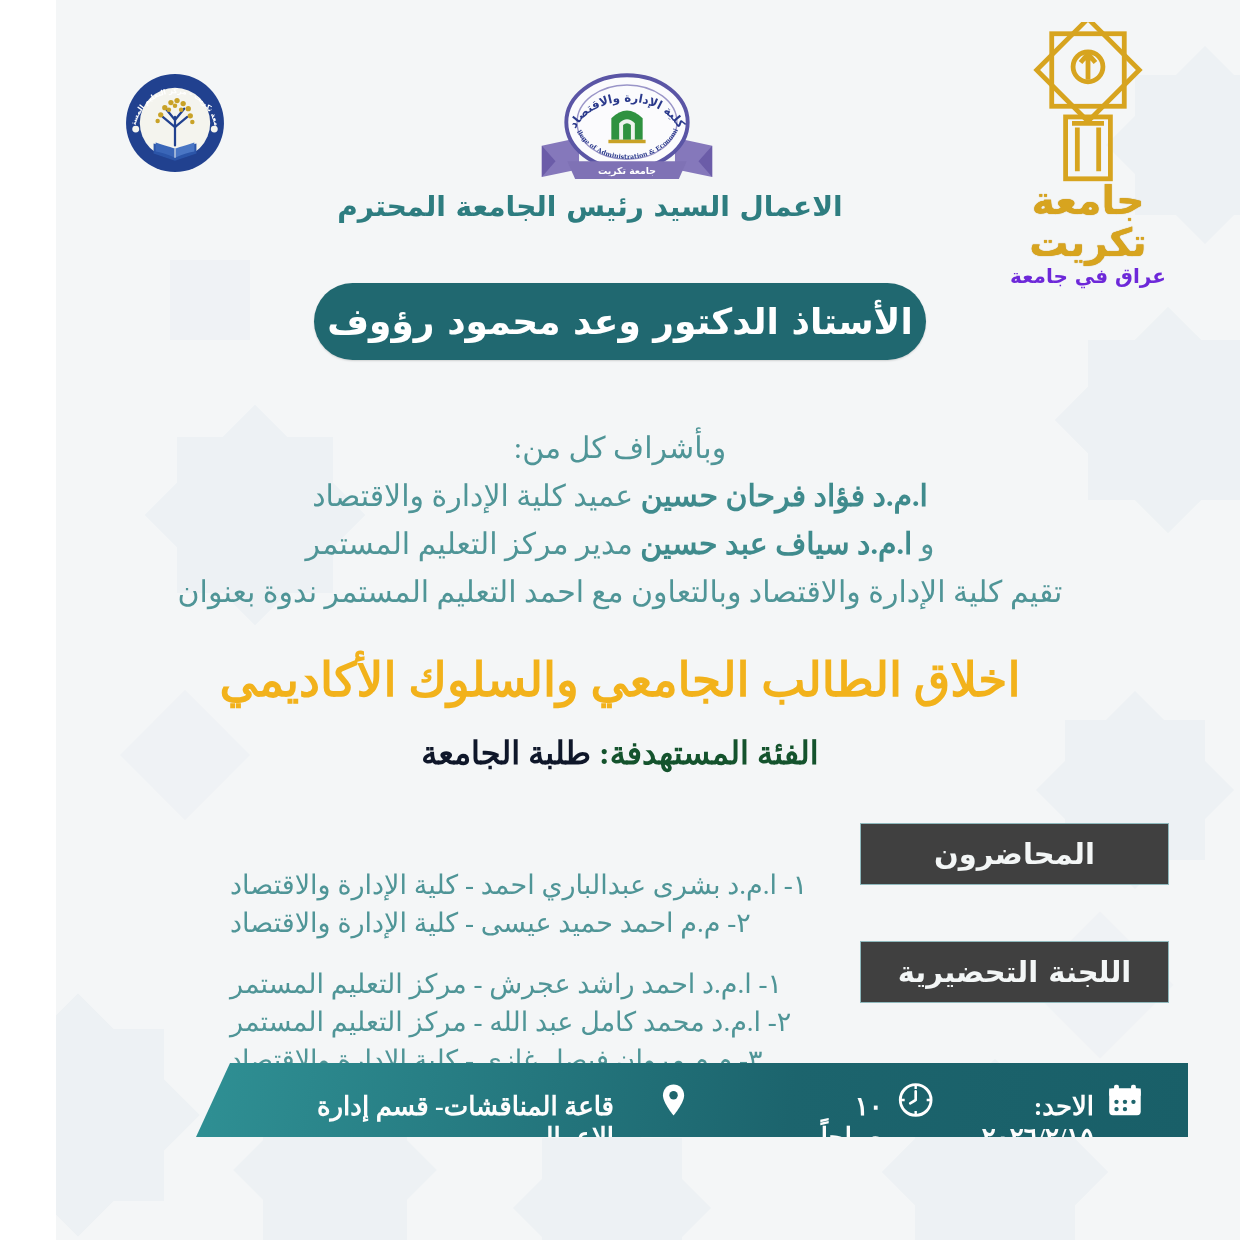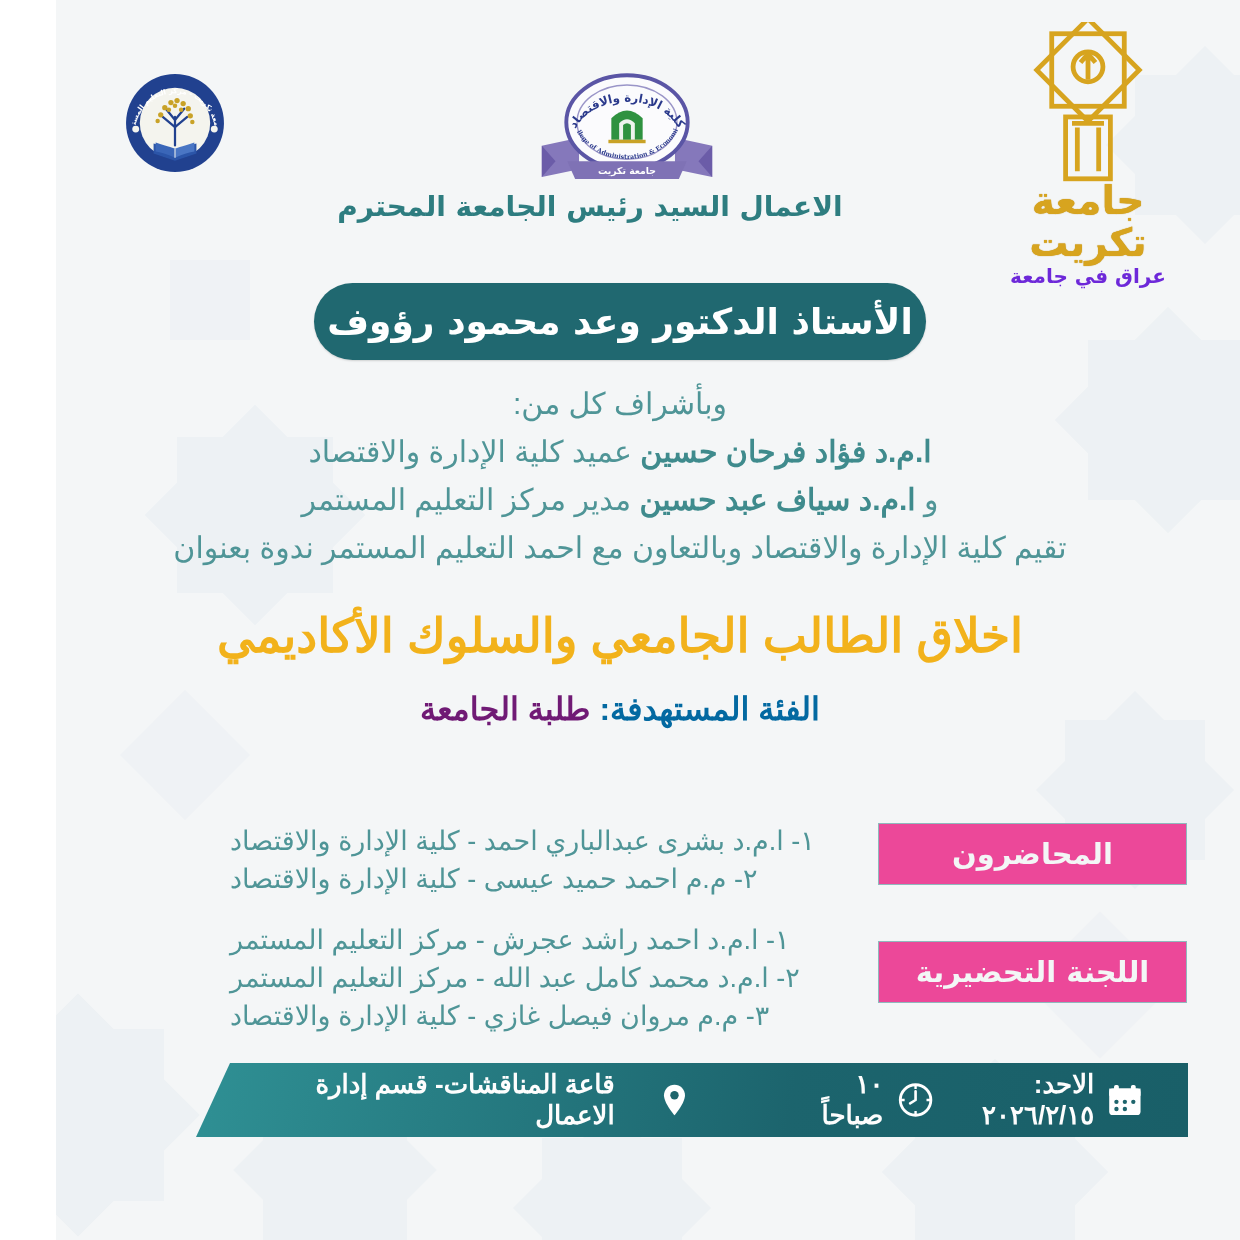--- a/index.html
+++ b/index.html
@@ -2,42 +2,42 @@
 <html lang="ar" dir="rtl"><head>
 <meta charset="utf-8">
 <style>
   html,body{margin:0;padding:0;background:#ffffff;}
   #canvas{
     position:relative;width:1240px;height:1240px;overflow:hidden;
     background:#f4f6f7;
     font-family:"DejaVu Sans","Liberation Sans",sans-serif;
   }
   .abs{position:absolute;}
-  .serif{font-family:Liberation Sans, sans-serif;}
+  .serif{font-family:Liberation Serif, serif;margin-top:44px;}
   .sans{font-family:"DejaVu Sans","Liberation Sans",sans-serif;}
   .center{text-align:center;}
   
   .patronage{top:190px;left:280px;width:620px;font-size:28px;font-weight:bold;color:#2e7d80;}
   .banner{
     top:283px;left:314px;width:612px;height:77px;border-radius:40px;
     background:#206870;display:flex;align-items:center;justify-content:center;
     box-shadow:0 1px 2px rgba(0,0,0,.15);
   }
   .banner span{color:#ffffff;font-size:36px;font-weight:bold;}
   
   .supervision{top:380px;left:90px;width:1060px;color:#4f9597;font-size:30px;line-height:48px;}
   .supervision .b{font-weight:bold;color:#3f8b8d;}
   
   .sem-title{top:608px;left:70px;width:1100px;font-size:47px;font-weight:bold;color:#f2b21b;}
   .target{top:690px;left:170px;width:900px;font-size:32px;font-weight:bold;}
-  .target .red{color:#0369a1;}
-  .target .navy{color:#701a75;}
+  .target .red{color:#14532d;}
+  .target .navy{color:#0f172a;}
   
   .sec-box{
-    left:878px;width:307px;height:60px;background:#ec4899;
+    left:860px;width:307px;height:60px;background:#404040;
     display:flex;align-items:center;justify-content:center;
     border:1px solid #8fb9bd;
   }
   .sec-box span{color:#f3f6f6;font-size:29px;font-weight:bold;}
   .sec-list{right:390px;width:620px;text-align:left;color:#4f9597;font-size:27px;line-height:38px;}
   
   .footer-bar{
     top:1063px;left:196px;width:992px;height:74px;
     background:linear-gradient(100deg,#2f9094 0%,#1c646d 60%,#195f68 100%);
     clip-path:polygon(34px 0,100% 0,100% 100%,0 100%);

